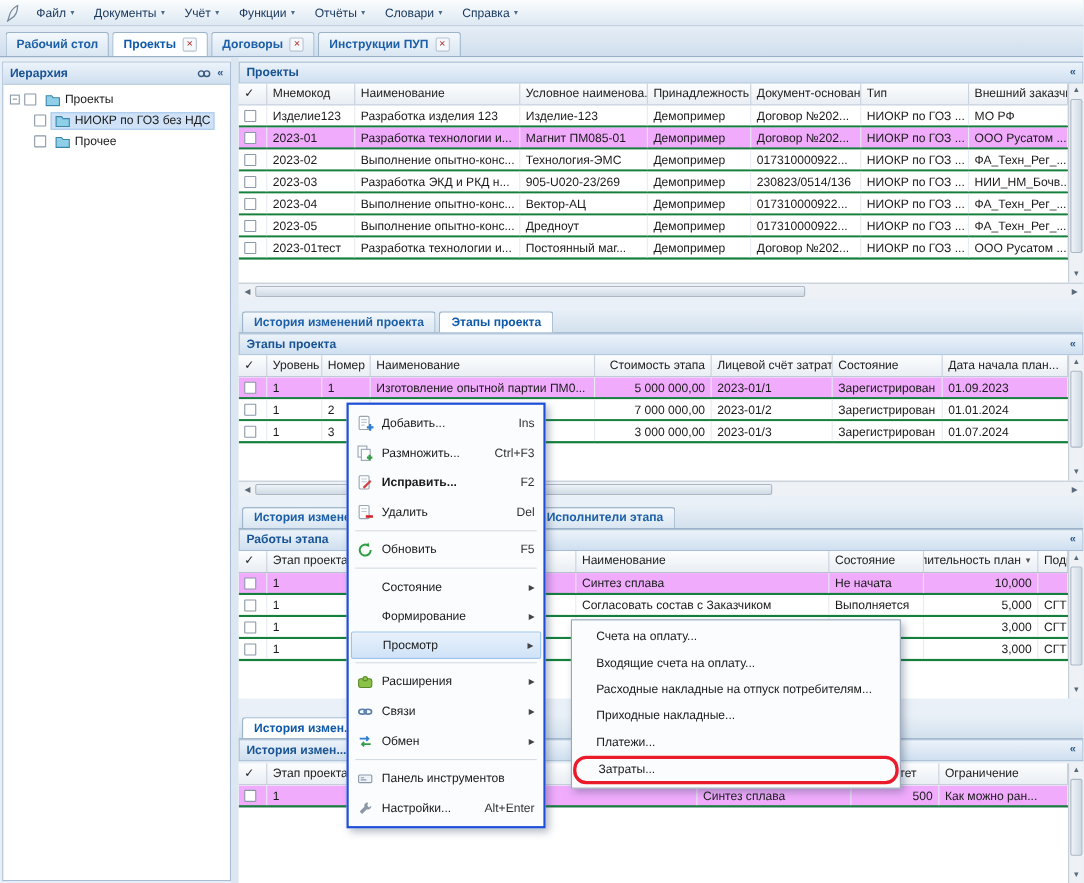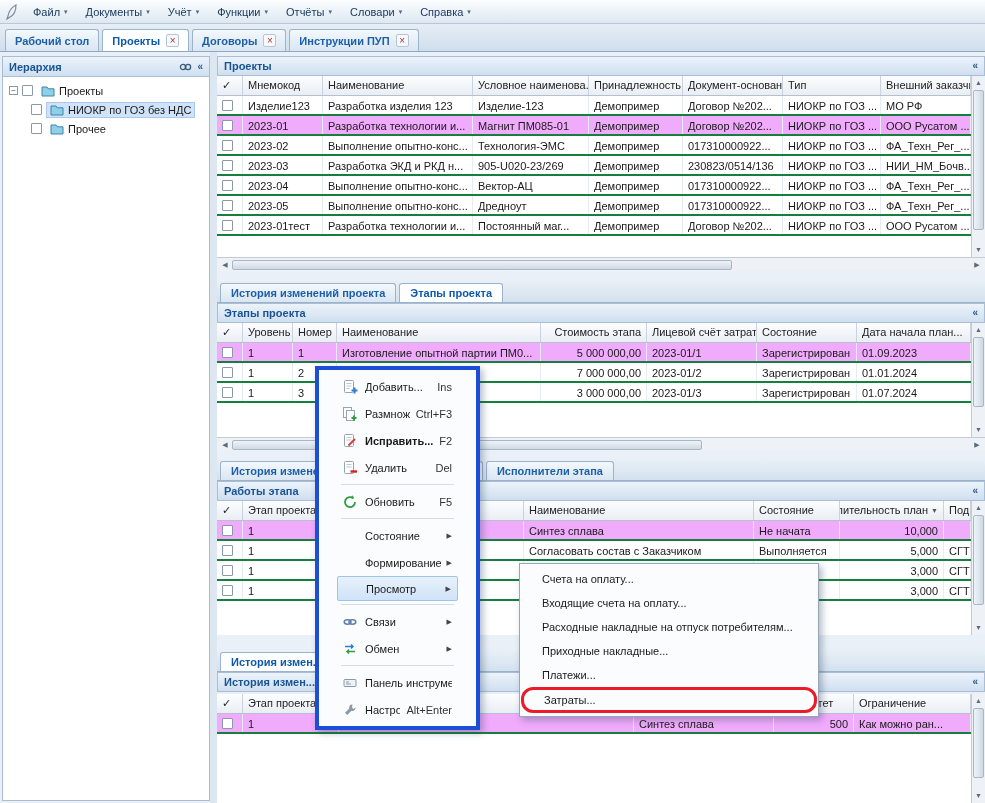--- a/index.html
+++ b/index.html
@@ -91,22 +91,22 @@
     display:flex; flex-direction:column; align-items:center; padding:1px 0; color:#5a6a7a; }
   .vscroll .sar { font-size:7px; line-height:12px; height:12px; }
   .vthumb { width:11px; background:linear-gradient(90deg,#eef3f8,#cfd9e4); border:1px solid #aab6c4; border-radius:2px; margin:1px 0; }
   .vfill { flex:1; }
   .hscroll { position:absolute; left:0; width:768px; height:14px; background:#eef2f6; border-top:1px solid #c3ccd6;
     display:flex; align-items:center; padding:0 2px; color:#5a6a7a; }
   .hscroll .sar { font-size:7px; width:12px; text-align:center; }
   .hthumb { height:10px; background:linear-gradient(#eef3f8,#cfd9e4); border:1px solid #aab6c4; border-radius:2px; margin:0 1px; }
 
   
-  .ctxmenu { position:absolute; left:315px; top:366px; width:165px; z-index:50;
-    background:#fbfcfd; border:4px solid #1d4ed8; box-shadow:3px 3px 7px rgba(40,60,90,.35); padding:3px 18px; }
+  .ctxmenu { position:absolute; left:315px; top:366px; width:181px; z-index:50;
+    background:#fbfcfd; border:2px solid #1d4ed8; box-shadow:3px 3px 7px rgba(40,60,90,.35); padding:3px 2px; }
   .menu-row { height:27px; display:flex; align-items:center; gap:6px; padding:0 6px 0 4px; cursor:default; }
   .micon { width:18px; height:16px; display:inline-flex; align-items:center; justify-content:center; flex:0 0 auto; }
   .mlabel { flex:1; white-space:nowrap; overflow:hidden; }
   .mshort { color:#333; white-space:nowrap; }
   .marrow { font-size:7px; color:#444; }
   .menu-row.bold .mlabel { font-weight:bold; }
   .menu-row.hl { background:linear-gradient(#e8f1fb,#cfe3f8); border:1px solid #9ec4ea; border-radius:2px; height:25px; }
   .menu-sep { height:1px; background:#d6dce4; margin:3px 4px; }
 
   .submenu { position:absolute; left:519px; top:563px; width:300px; z-index:51;
@@ -588,20 +588,30 @@
     </div>
     <div class="menu-row hl">
       <span class="micon"></span>
       <span class="mlabel">Просмотр</span>
       <span class="marrow">▶</span>
     </div>
     <div class="menu-sep"></div>
     <div class="menu-row">
       <span class="micon">
           <svg width="16" height="16" viewBox="0 0 16 16">
+            <rect x="2" y="5" width="12" height="8" rx="2" fill="#8bc34a" stroke="#5a8a2a"></rect>
+            <circle cx="8" cy="5" r="2" fill="#8bc34a" stroke="#5a8a2a"></circle>
+          </svg>
+        </span>
+      <span class="mlabel">Расширения</span>
+      <span class="marrow">▶</span>
+    </div>
+    <div class="menu-row">
+      <span class="micon">
+          <svg width="16" height="16" viewBox="0 0 16 16">
             <ellipse cx="5.6" cy="8" rx="3.4" ry="2.2" fill="none" stroke="#5b7fae" stroke-width="1.5"></ellipse>
             <ellipse cx="10.4" cy="8" rx="3.4" ry="2.2" fill="none" stroke="#5b7fae" stroke-width="1.5"></ellipse>
           </svg>
         </span>
       <span class="mlabel">Связи</span>
       <span class="marrow">▶</span>
     </div>
     <div class="menu-row">
       <span class="micon">
           <svg width="16" height="16" viewBox="0 0 16 16">

